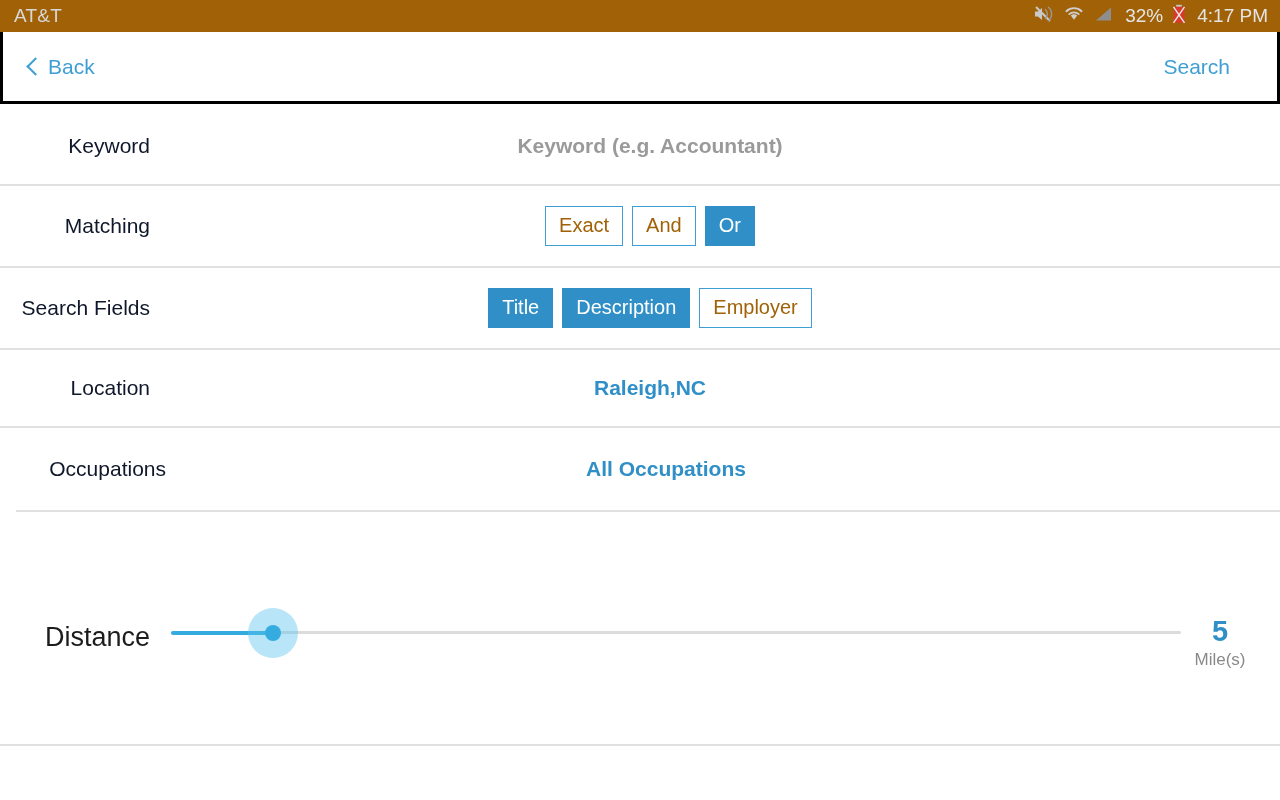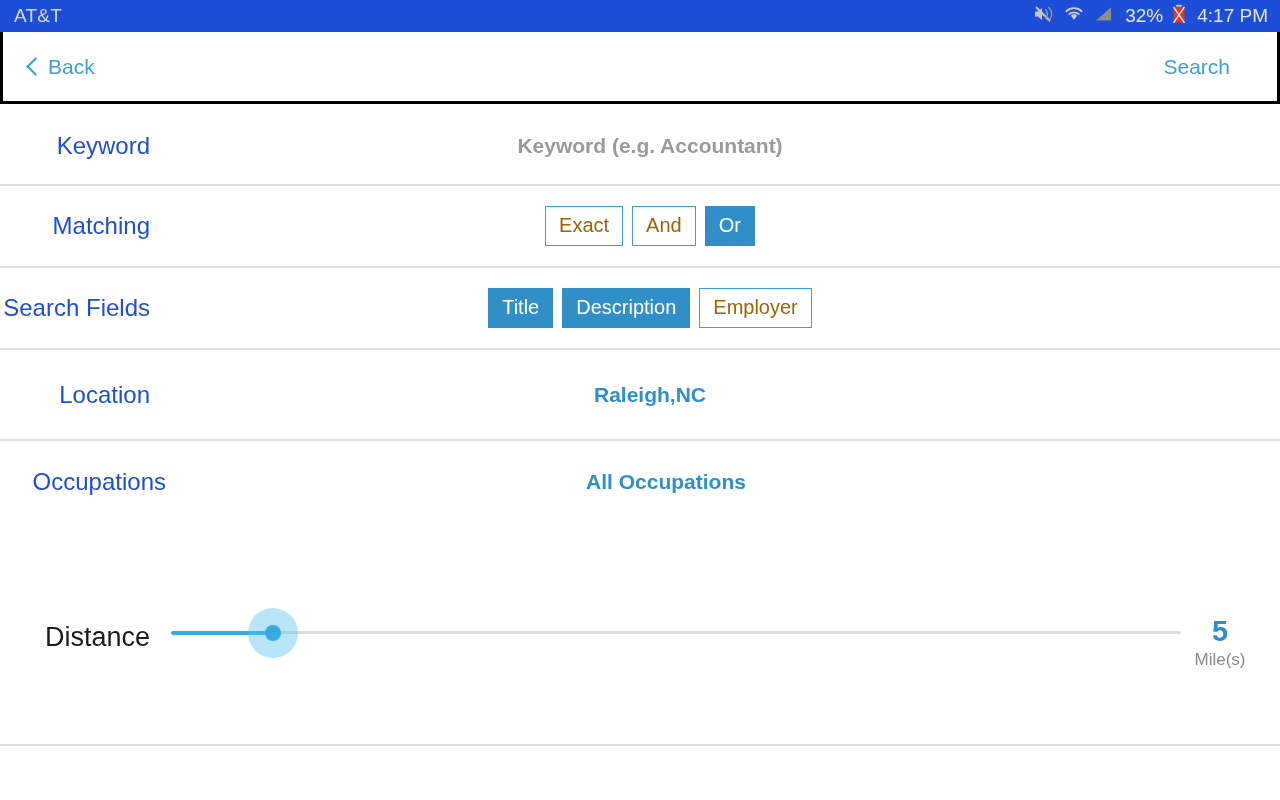--- a/index.html
+++ b/index.html
@@ -12,21 +12,21 @@
     font-family: "Liberation Sans", sans-serif;
     -webkit-font-smoothing: antialiased;
   }
 
   
   #status-bar {
     position: absolute;
     top: 0; left: 0;
     width: 1280px;
     height: 32px;
-    background: #1d4ed8;
+    background: #a16207;
     display: flex;
     align-items: center;
     justify-content: space-between;
     padding: 0 12px 0 14px;
   }
   #carrier {
     color: #d8d8d8;
     font-size: 19px;
     letter-spacing: 0.2px;
     line-height: 32px;
@@ -100,37 +100,37 @@
     position: relative;
     width: 1280px;
     display: flex;
     align-items: center;
     background: #ffffff;
     border-bottom: 2px solid #e0e0e0;
   }
   .row-label {
     width: 150px;
     text-align: right;
-    font-size: 24px;
-    color: #1d4ed8;
+    font-size: 21px;
+    color: #0f172a;
     flex: 0 0 150px;
     white-space: nowrap;
   }
   .row-value {
     flex: 1 1 auto;
     display: flex;
     align-items: center;
     justify-content: center;
     padding-right: 130px;
   }
 
   .row-keyword      { height: 79px; }
   .row-matching     { height: 82px; }
   .row-searchfields { height: 82px; }
-  .row-location     { height: 91px; }
+  .row-location     { height: 78px; }
   .row-occupations  { height: 84px; margin-left: 16px; }
 
   
   #keyword-input {
     font-size: 21px;
     font-weight: bold;
     color: #9a9a9a;
     font-family: "Liberation Sans", sans-serif;
     border: none;
     outline: none;

